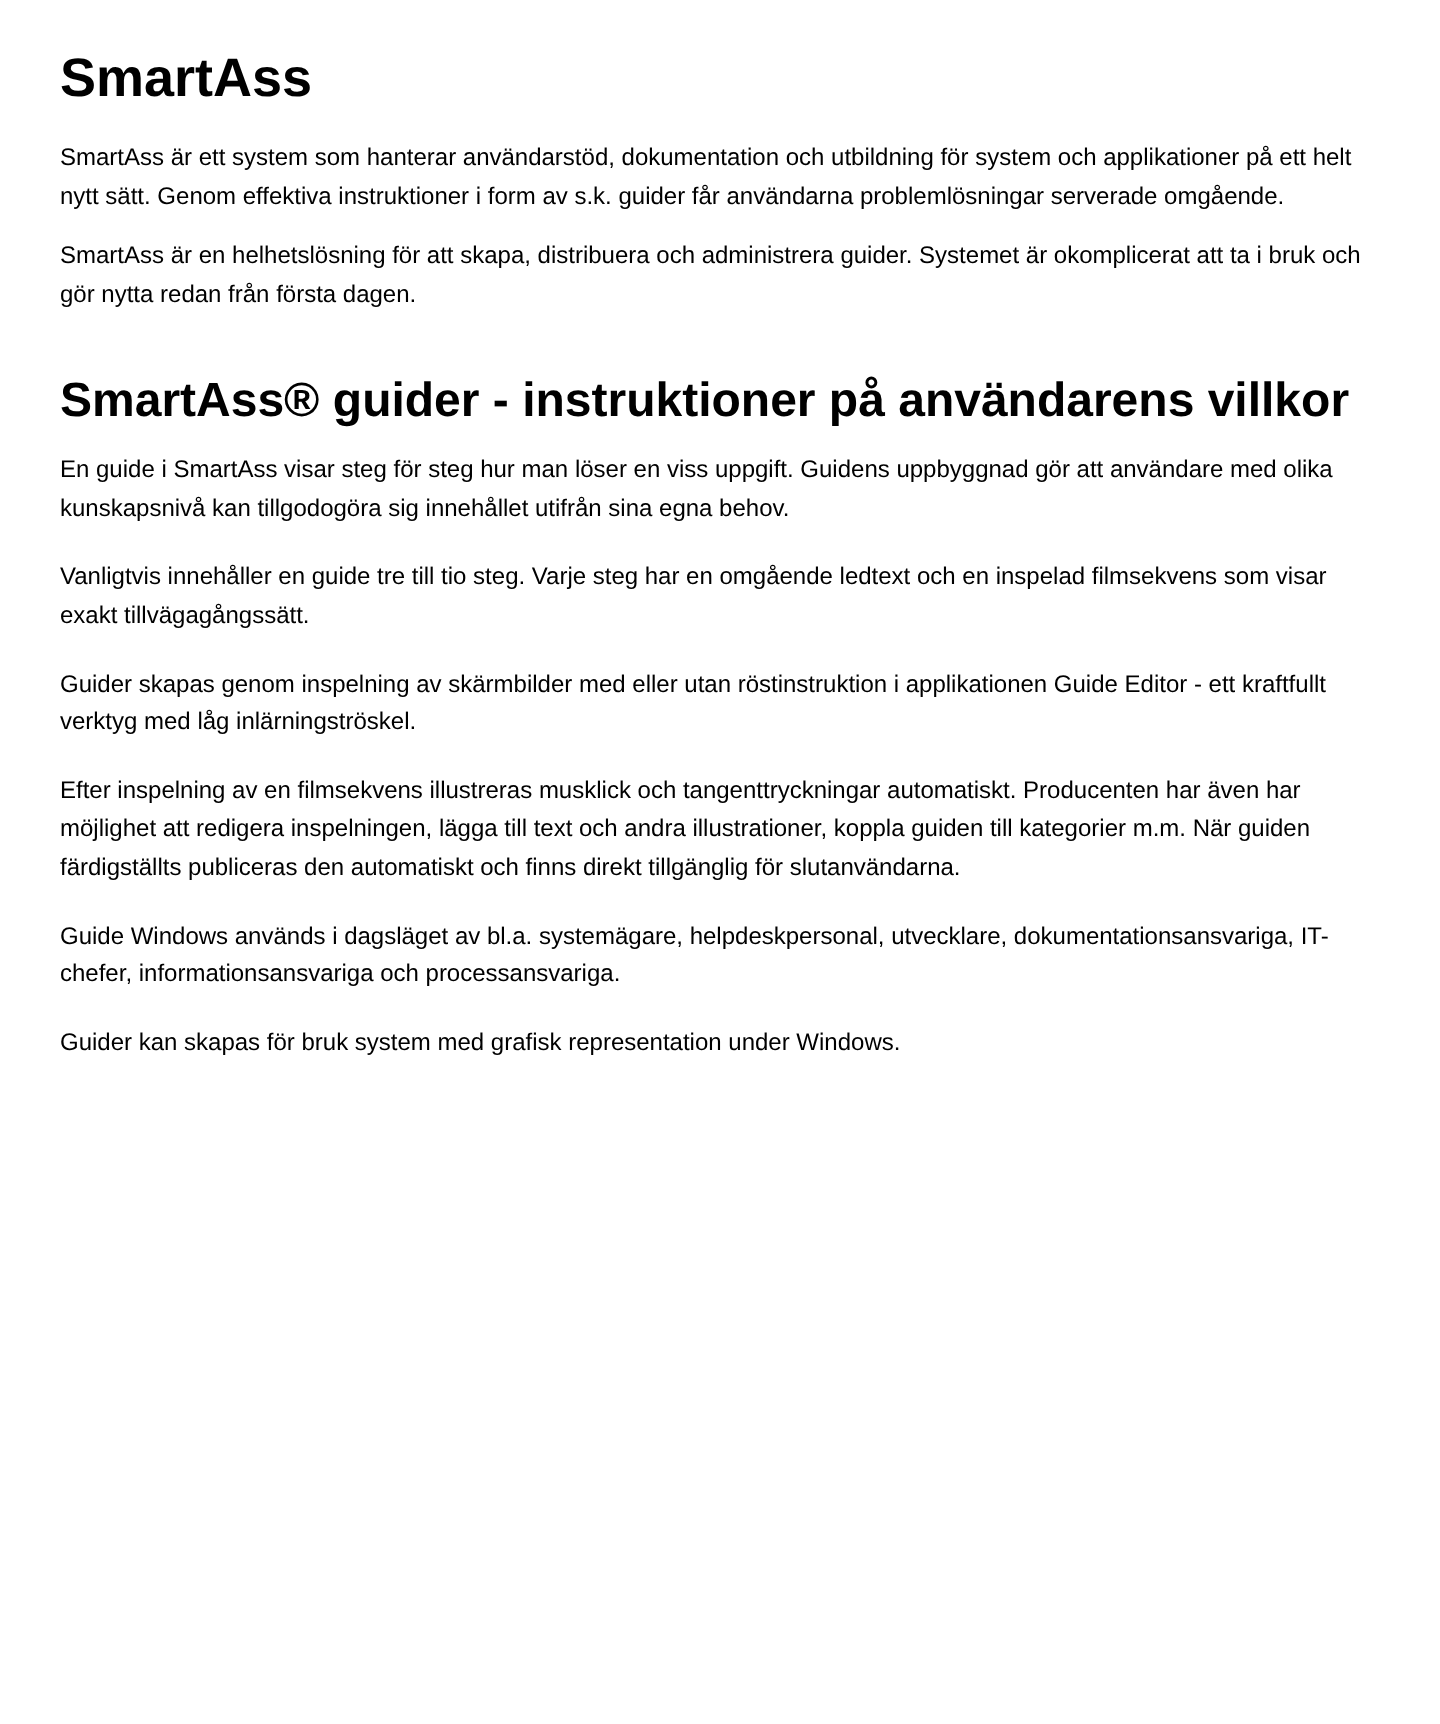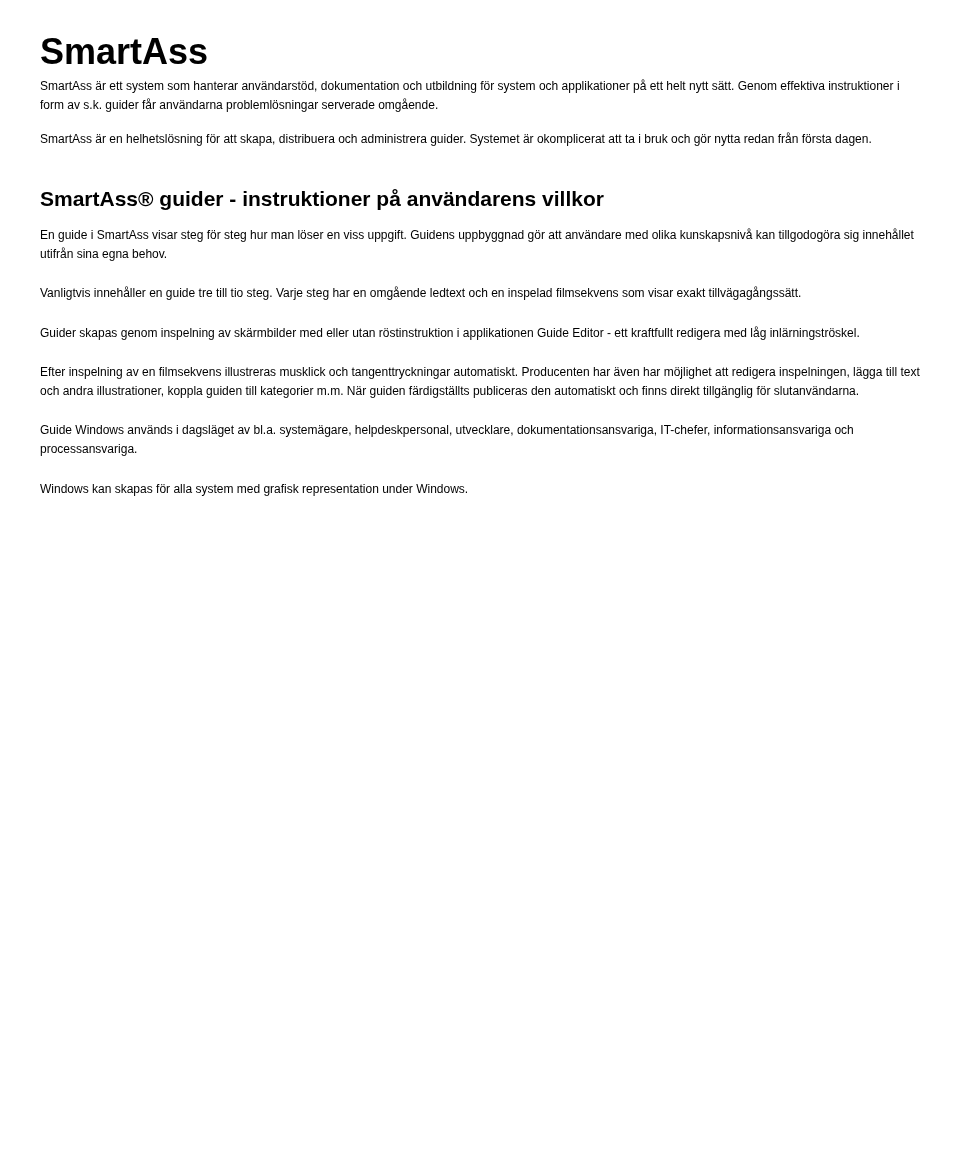--- a/index.html
+++ b/index.html
@@ -14,58 +14,58 @@
       font-family: Arial, sans-serif;
       font-size: 16px;
       line-height: 1.5;
       padding: 30px 40px;
       max-width: 960px;
     }
 
     h1.main-title {
       font-size: 36px;
       font-weight: bold;
-      margin-bottom: 4px;
+      margin-bottom: 20px;
       line-height: 1.2;
     }
 
     .intro-text {
       margin-bottom: 14px;
-      font-size: 12px;
+      font-size: 16px;
       line-height: 1.6;
     }
 
     h2.section-title {
-      font-size: 21px;
+      font-size: 32px;
       font-weight: bold;
       margin-top: 36px;
       margin-bottom: 14px;
       line-height: 1.3;
     }
 
     .section-paragraph {
       margin-bottom: 20px;
-      font-size: 12px;
+      font-size: 16px;
       line-height: 1.6;
     }
   </style>
 </head>
 <body>
 
 <h1 class="main-title">SmartAss</h1>
 
 <p class="intro-text">SmartAss är ett system som hanterar användarstöd, dokumentation och utbildning för system och applikationer på ett helt nytt sätt. Genom effektiva instruktioner i form av s.k. guider får användarna problemlösningar serverade omgående.</p>
 
 <p class="intro-text">SmartAss är en helhetslösning för att skapa, distribuera och administrera guider. Systemet är okomplicerat att ta i bruk och gör nytta redan från första dagen.</p>
 
 <h2 class="section-title">SmartAss® guider - instruktioner på användarens villkor</h2>
 
 <p class="section-paragraph">En guide i SmartAss visar steg för steg hur man löser en viss uppgift. Guidens uppbyggnad gör att användare med olika kunskapsnivå kan tillgodogöra sig innehållet utifrån sina egna behov.</p>
 
 <p class="section-paragraph">Vanligtvis innehåller en guide tre till tio steg. Varje steg har en omgående ledtext och en inspelad filmsekvens som visar exakt tillvägagångssätt.</p>
 
-<p class="section-paragraph">Guider skapas genom inspelning av skärmbilder med eller utan röstinstruktion i applikationen Guide Editor - ett kraftfullt redigera med låg inlärningströskel.</p>
+<p class="section-paragraph">Guider skapas genom inspelning av skärmbilder med eller utan röstinstruktion i applikationen Guide Editor - ett kraftfullt verktyg med låg inlärningströskel.</p>
 
 <p class="section-paragraph">Efter inspelning av en filmsekvens illustreras musklick och tangenttryckningar automatiskt. Producenten har även har möjlighet att redigera inspelningen, lägga till text och andra illustrationer, koppla guiden till kategorier m.m. När guiden färdigställts publiceras den automatiskt och finns direkt tillgänglig för slutanvändarna.</p>
 
 <p class="section-paragraph">Guide Windows används i dagsläget av bl.a. systemägare, helpdeskpersonal, utvecklare, dokumentationsansvariga, IT-chefer, informationsansvariga och processansvariga.</p>
 
-<p class="section-paragraph">Windows kan skapas för alla system med grafisk representation under Windows.</p>
+<p class="section-paragraph">Guider kan skapas för bruk system med grafisk representation under Windows.</p>
 
 </body></html>

